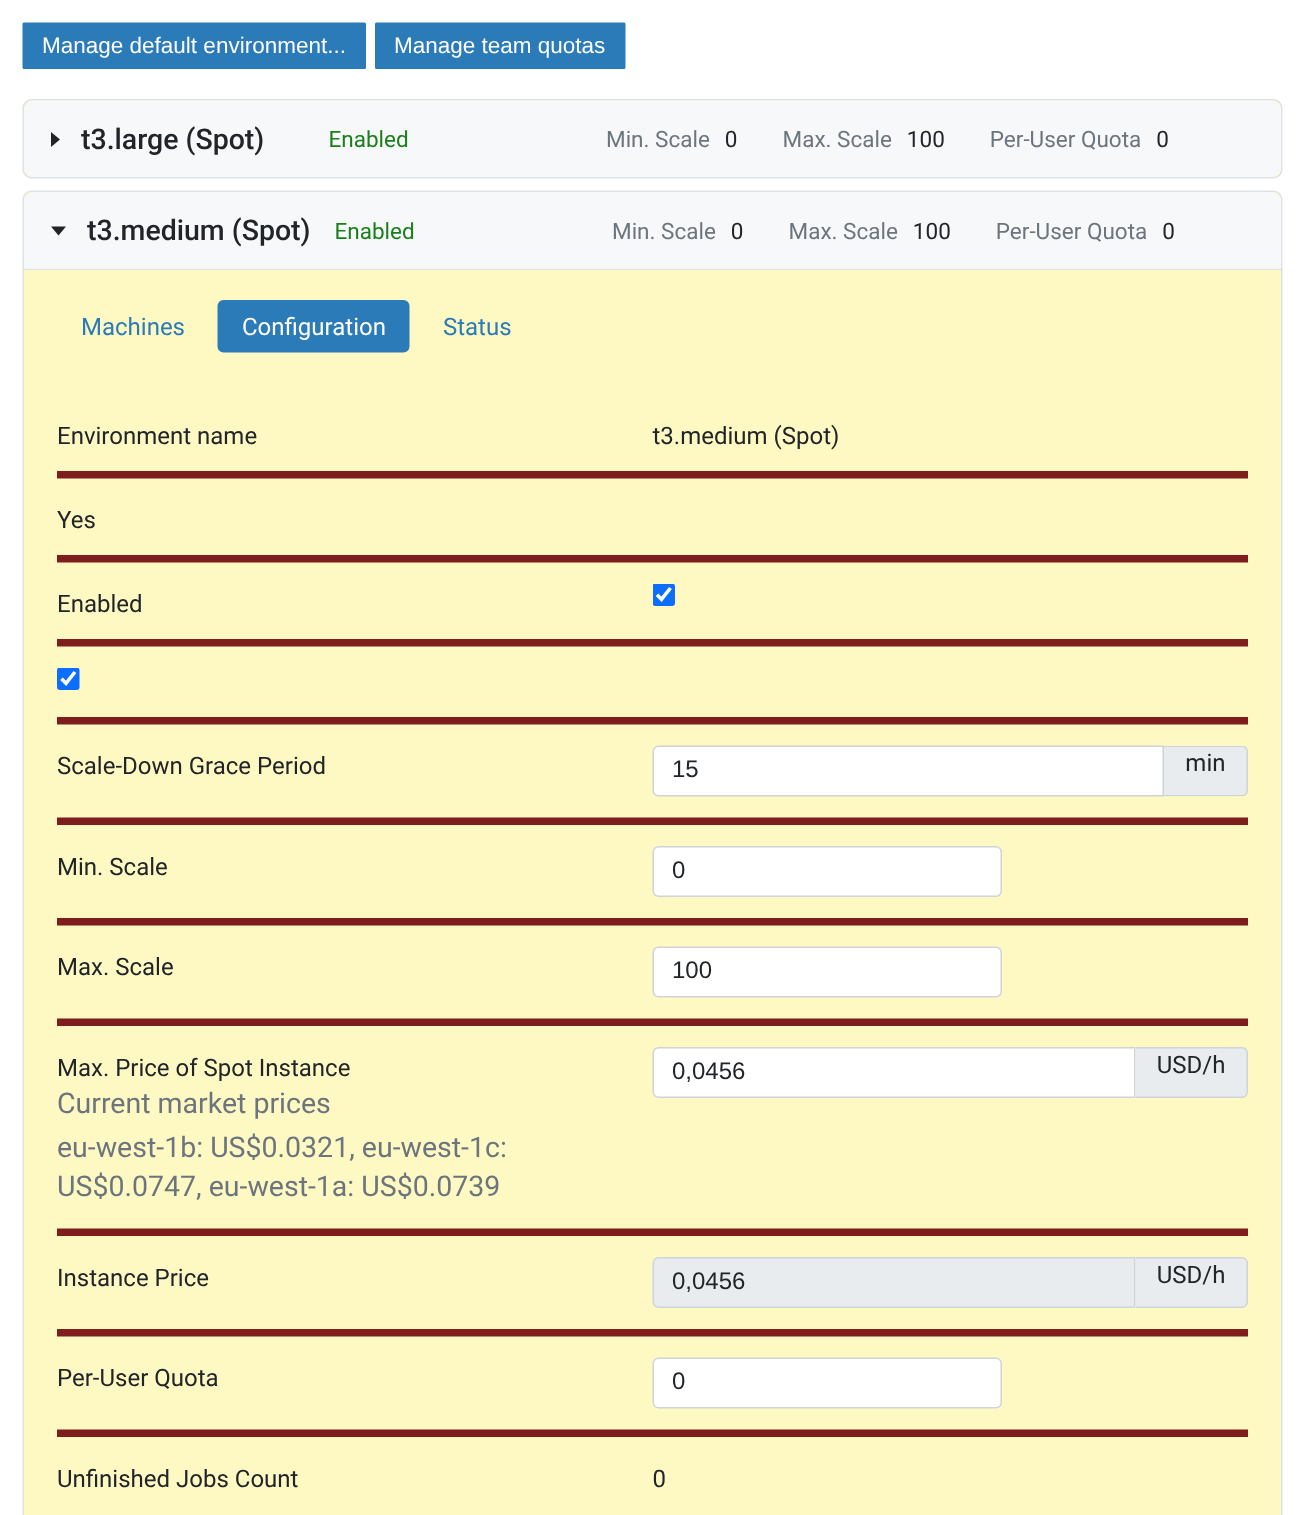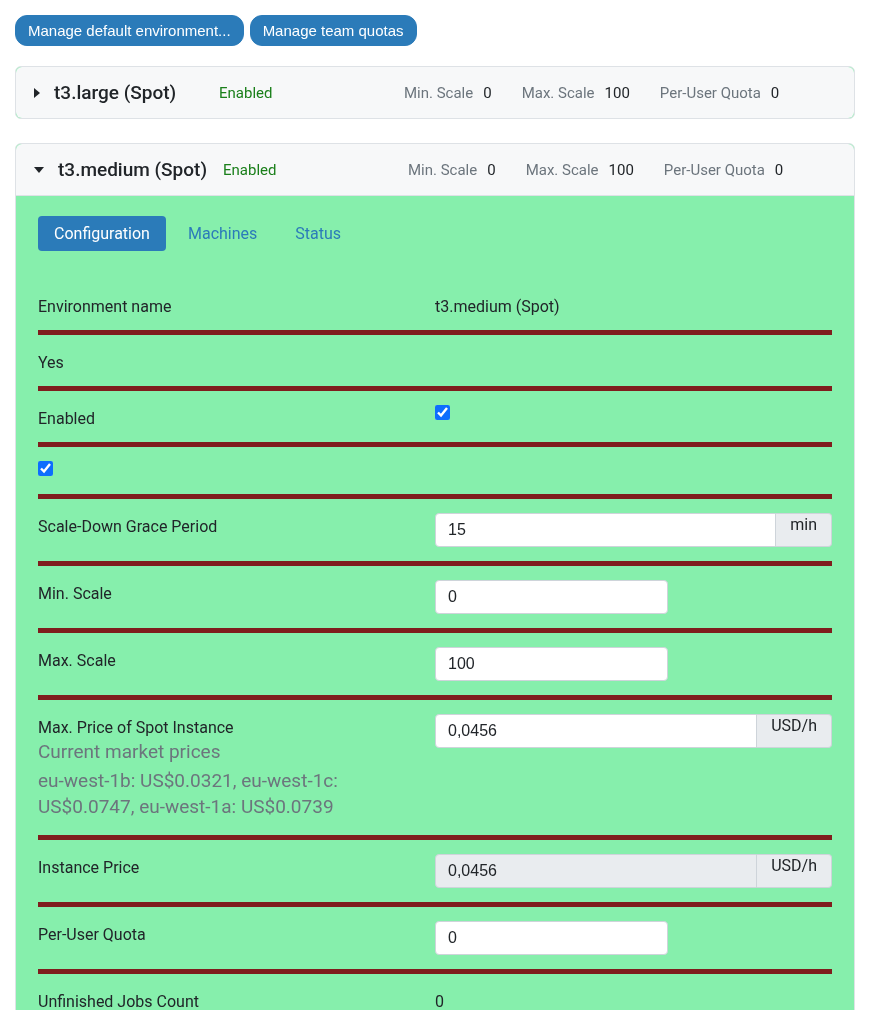--- a/index.html
+++ b/index.html
@@ -26,35 +26,35 @@
       display: flex;
       gap: 6px;
     }
     .btn {
       display: inline-flex;
       align-items: center;
       justify-content: center;
       padding: 6px 12px;
       font-size: 15px;
       font-weight: 400;
-      border-radius: 12px;
+      border-radius: 1px;
       cursor: pointer;
       border: 1px solid transparent;
       white-space: nowrap;
     }
     .btn-primary {
       background: #2b7bb9;
       color: #fff;
       border-color: #2b7bb9;
     }
     .card {
       border: 1px solid #dee2e6;
       border-radius: 6px;
-      margin-bottom: 24px;
-      background: #86efac;
+      margin-bottom: 8px;
+      background: #fef9c3;
     }
     .card-header {
       display: flex;
       align-items: center;
       padding: 14px 18px;
       background: #f7f8f9;
       border-bottom: 1px solid #dee2e6;
       border-radius: 6px 6px 0 0;
       cursor: pointer;
     }
@@ -233,22 +233,22 @@
     <span class="header-stat">Min. Scale</span>
     <span class="header-stat-val">0</span>
     <span class="header-stat">Max. Scale</span>
     <span class="header-stat-val">100</span>
     <span class="header-stat">Per-User Quota</span>
     <span class="header-stat-val">0</span>
   </div>
 
   <div class="card-body">
     <div class="tabs">
+      <div class="tab">Machines</div>
       <div class="tab active">Configuration</div>
-      <div class="tab">Machines</div>
       <div class="tab">Status</div>
     </div>
 
     <div class="form-row">
       <div class="form-label">Environment name</div>
       <div class="form-value text-val">t3.medium (Spot)</div>
     </div>
 
     <div class="form-row">
       <div class="form-value text-val">Yes</div>

